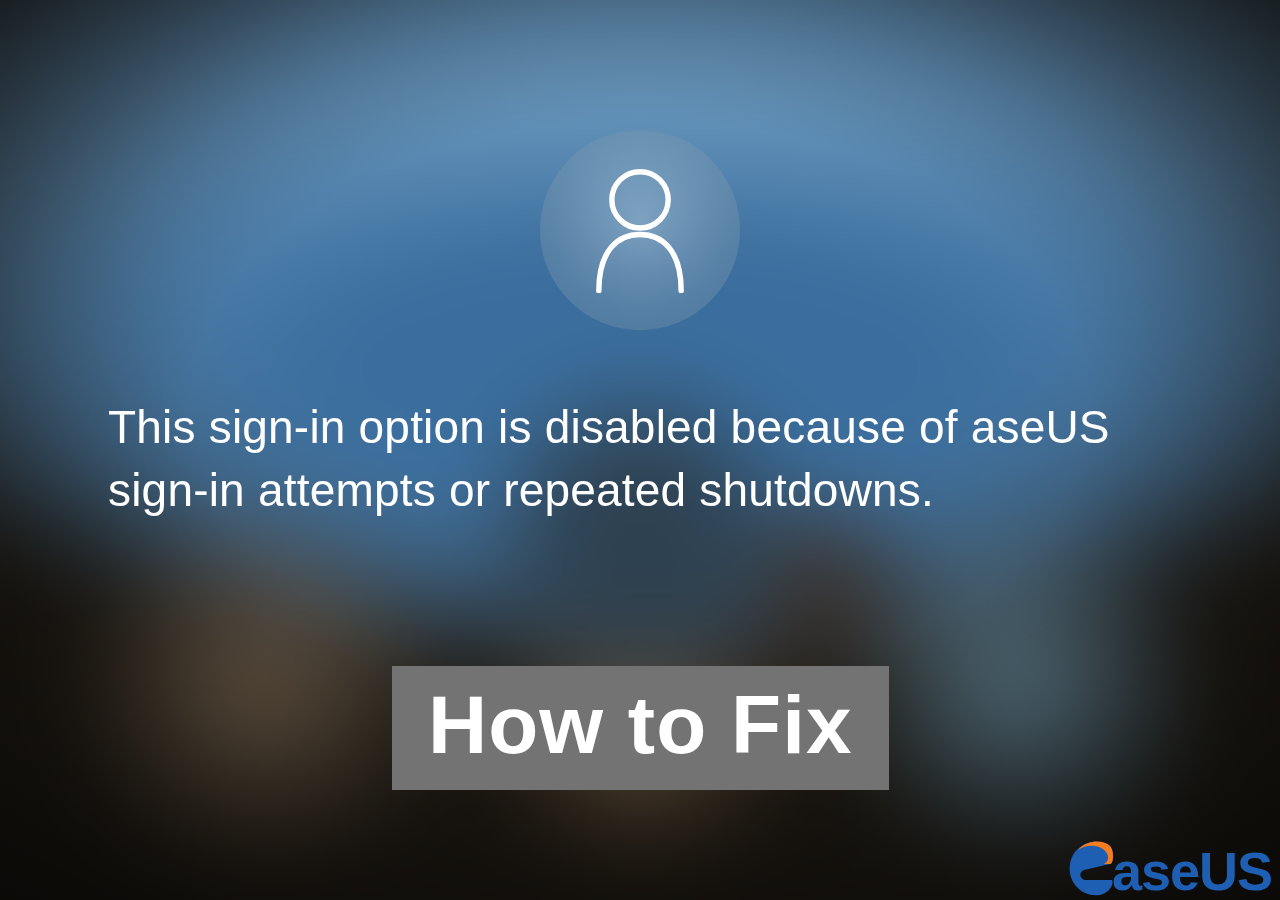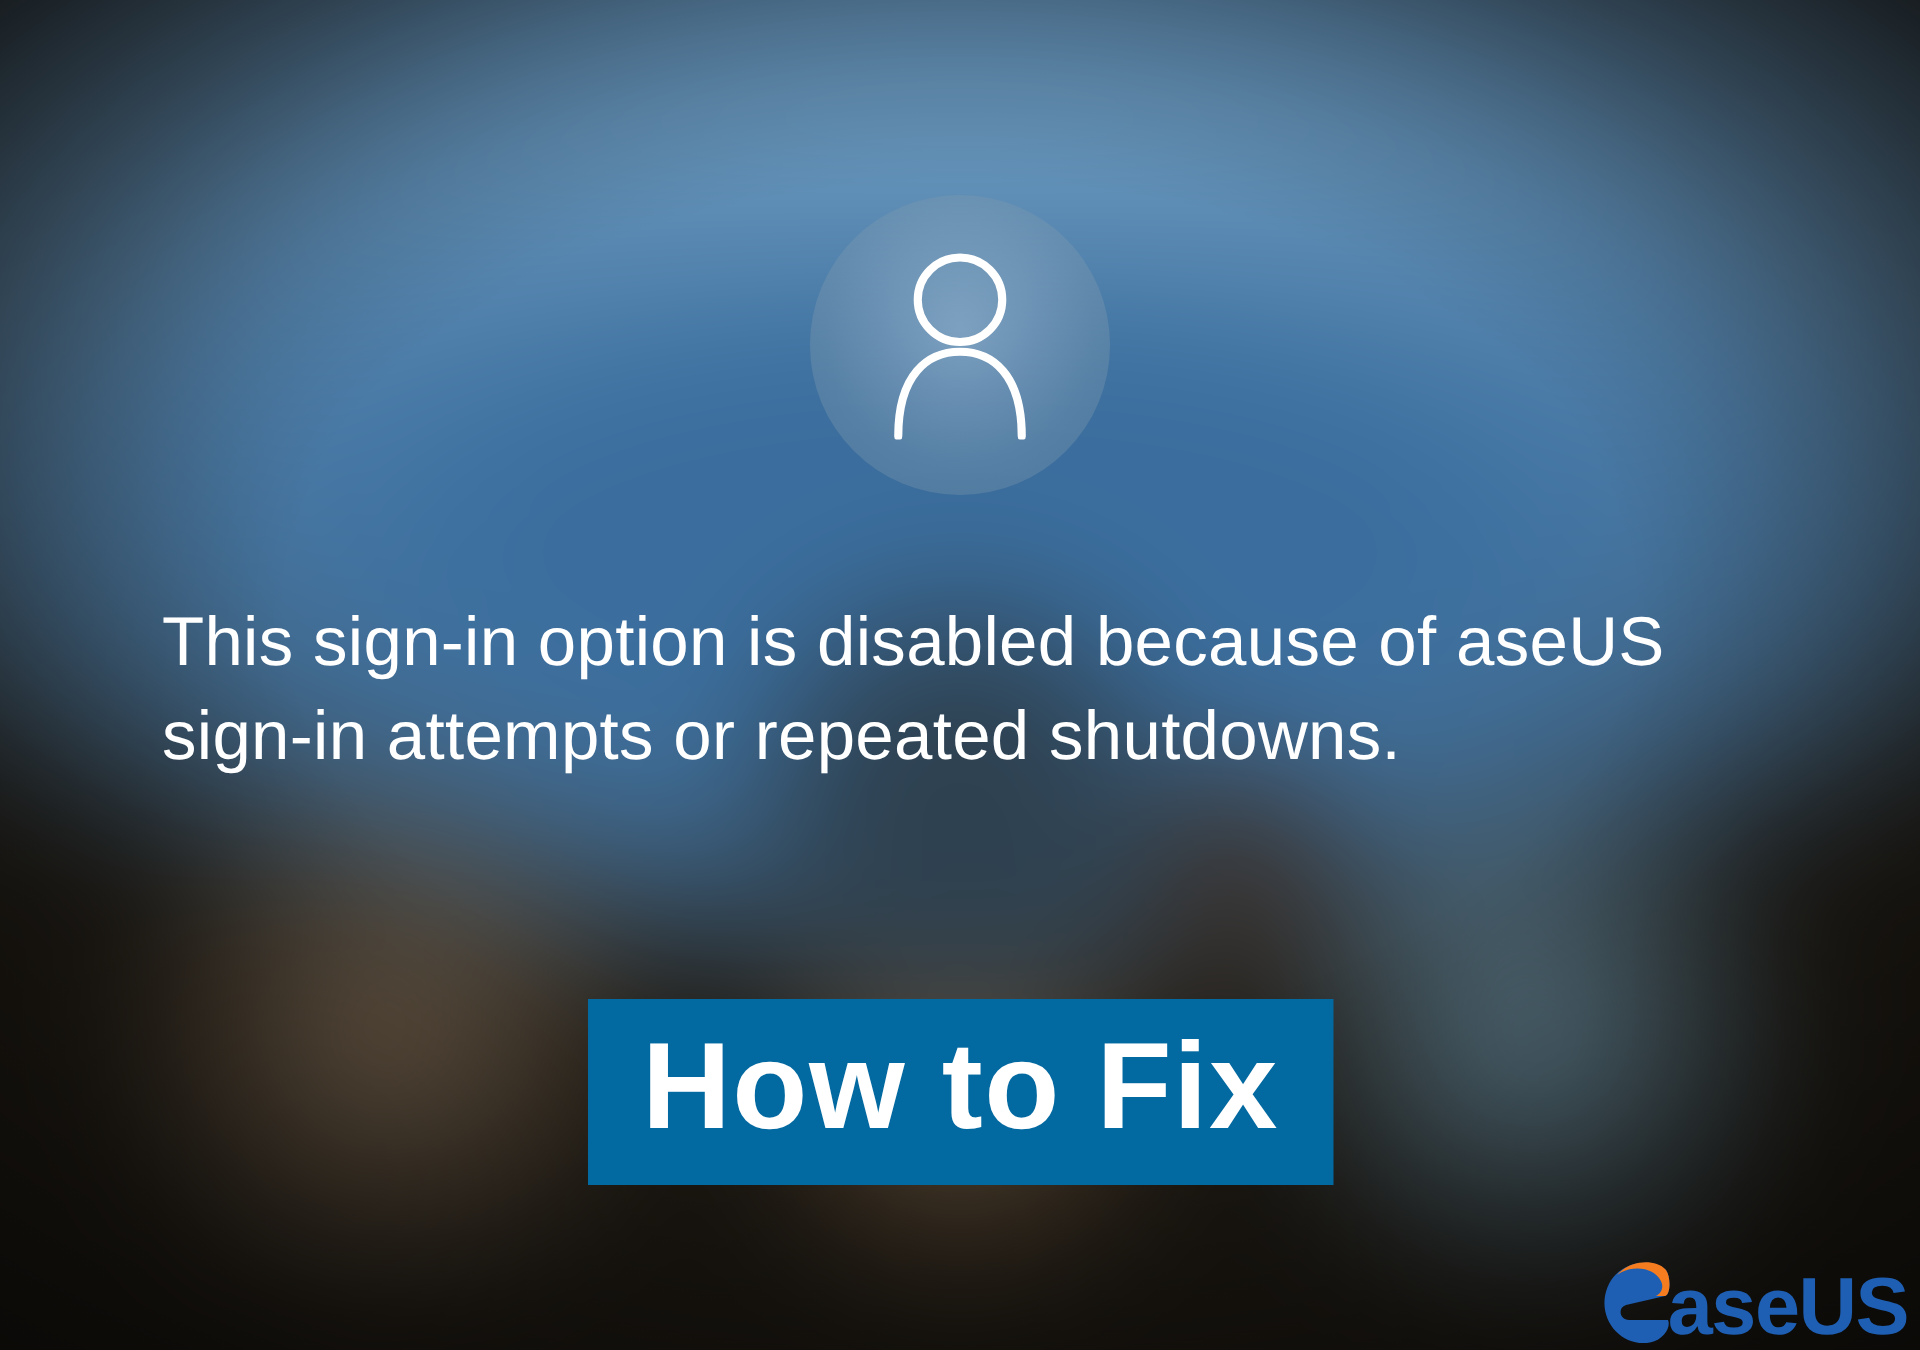--- a/index.html
+++ b/index.html
@@ -61,21 +61,21 @@
     color: #ffffff;
     font-size: 46px;
     line-height: 1.36;
     font-weight: 400;
     letter-spacing: 0.2px;
   }
   .how-to-fix {
     position: absolute;
     top: 666px;
     left: 392px;
-    background: #0369a1;
+    background: #737373;
     color: #ffffff;
     font-weight: 800;
     font-family: Arial, "Segoe UI", sans-serif;
     font-size: 82px;
     letter-spacing: 1px;
     padding: 18px 36px 24px 36px;
     line-height: 1;
   }
   .brand {
     position: absolute;

